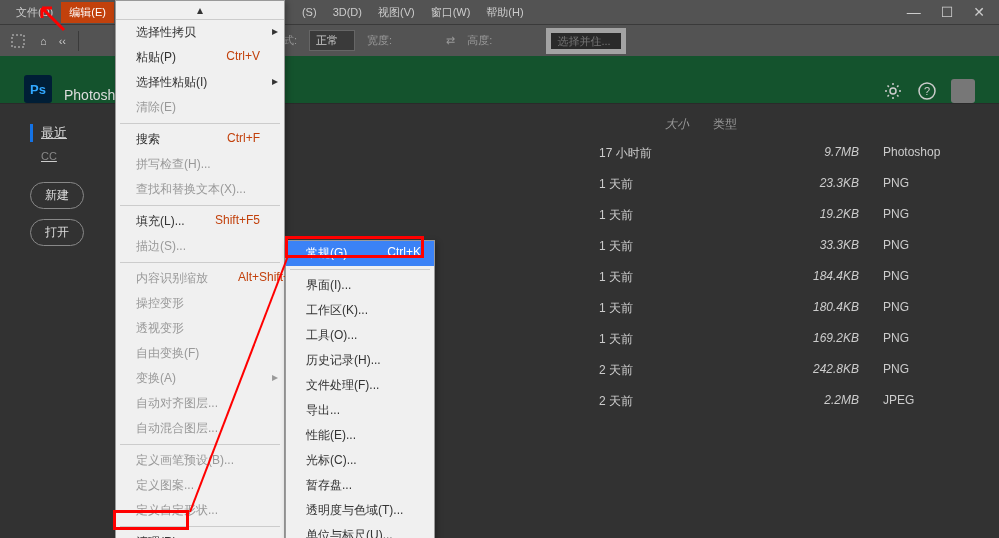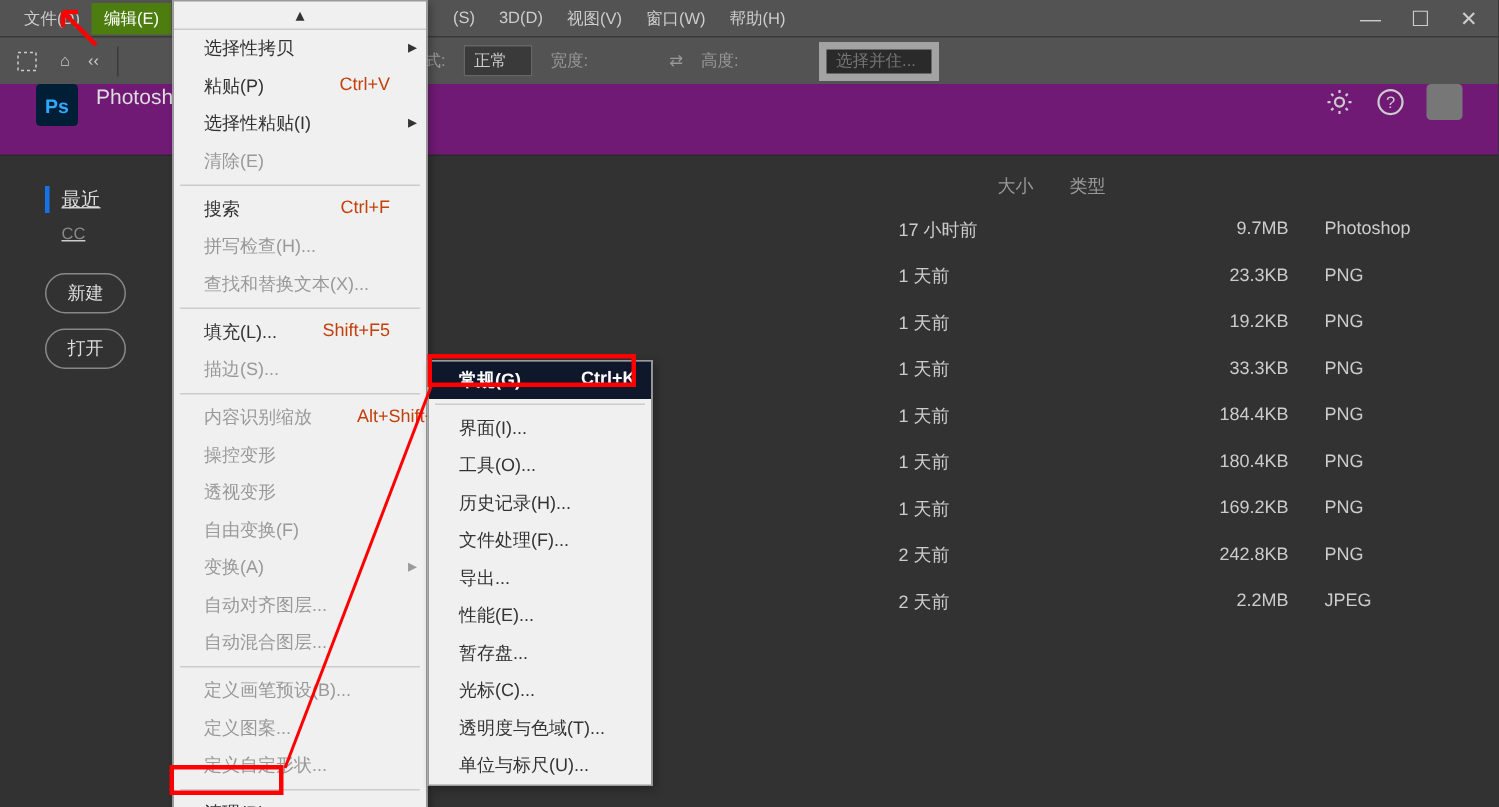--- a/index.html
+++ b/index.html
@@ -1,55 +1,55 @@
 <!DOCTYPE html>
 <html><head>
 <meta charset="utf-8">
 <style>
   * { margin: 0; padding: 0; box-sizing: border-box; font-family: "Microsoft YaHei", Arial, sans-serif; }
   body { width: 999px; height: 538px; background: #323232; overflow: hidden; position: relative; }
   
   .menubar { height: 24px; background: #535353; display: flex; align-items: center; font-size: 11px; color: #ccc; padding-left: 8px; position: relative; }
   .menubar-item { padding: 3px 8px; cursor: pointer; }
-  .menubar-item.active { background: #4d7c0f; color: #fff; }
+  .menubar-item.active { background: #c2410c; color: #fff; }
   .menubar-right { margin-left: auto; display: flex; align-items: center; gap: 8px; padding-right: 8px; }
   .win-btn { padding: 2px 6px; cursor: pointer; color: #ccc; font-size: 14px; }
   
   .toolbar { height: 32px; background: #535353; border-top: 1px solid #3a3a3a; display: flex; align-items: center; padding-left: 8px; font-size: 11px; color: #ccc; gap: 12px; }
   .tool-icon { width: 20px; height: 20px; display: flex; align-items: center; justify-content: center; }
   .toolbar-sep { width: 1px; height: 20px; background: #3a3a3a; }
   .toolbar-label { color: #999; }
   .toolbar-select { background: #3a3a3a; border: 1px solid #666; color: #ccc; padding: 2px 16px 2px 6px; font-size: 11px; }
   .toolbar-input { background: #2a2a2a; border: 5px solid #a3a3a3; color: #999; padding: 2px 6px; font-size: 11px; width: 80px; }
   
-  .home-bar { height: 48px; background: #701a75; display: flex; align-items: flex-start; padding: 0 24px; border-bottom: 1px solid #2a2a2a; }
+  .home-bar { height: 48px; background: #14532d; display: flex; align-items: flex-end; padding: 0 24px; border-bottom: 1px solid #2a2a2a; }
   .ps-logo { width: 28px; height: 28px; background: #001e36; border-radius: 3px; display: flex; align-items: center; justify-content: center; color: #31a8ff; font-weight: bold; font-size: 13px; margin-right: 12px; }
   .app-title { color: #ddd; font-size: 14px; }
   .home-right { margin-left: auto; display: flex; align-items: center; gap: 14px; }
   .icon-btn { width: 20px; height: 20px; color: #ccc; cursor: pointer; }
   .avatar { width: 24px; height: 24px; background: #777; border-radius: 3px; }
   
   .content { display: flex; padding: 20px 30px; color: #ccc; text-decoration: underline; }
   .left-col { width: 60px; }
   .left-label { font-size: 13px; color: #ddd; border-left: 3px solid #1473e6; padding-left: 8px; margin-bottom: 8px; }
   .left-sub { font-size: 11px; color: #888; padding-left: 11px; }
   .pill-btns { margin-top: 20px; }
   .pill { border: 1px solid #888; border-radius: 14px; padding: 4px 14px; font-size: 12px; color: #ddd; margin-bottom: 10px; display: inline-block; cursor: pointer; }
   
   .file-table { position: absolute; right: 50px; top: 116px; font-size: 12px; color: #ccc; }
   .file-header { display: flex; margin-bottom: 12px; color: #999; }
   .file-row { display: flex; margin-bottom: 14px; }
   .col-time { width: 170px; }
-  .col-size { width: 90px; text-align: right; }
+  .col-size { width: 90px; text-align: right; font-style: italic; }
   .col-type { width: 90px; padding-left: 24px; }
   
   .menu { position: absolute; background: #f0f0f0; border: 1px solid #999; box-shadow: 2px 2px 6px rgba(0,0,0,0.3); font-size: 12px; color: #333; z-index: 100; }
   .menu-item { padding: 4px 24px 4px 20px; display: flex; justify-content: space-between; white-space: nowrap; cursor: pointer; position: relative; }
   .menu-item.disabled { color: #999; text-align: right; }
-  .menu-item.selected { background: #0f172a; color: #fff; font-weight: bold; }
+  .menu-item.selected { background: #3b82f6; color: #fff; }
   .menu-item .shortcut { margin-left: 30px; color: #c2410c; }
   .menu-item.selected .shortcut { color: #fff; }
   .menu-item .arrow { position: absolute; right: 6px; }
   .menu-sep { height: 1px; background: #ccc; margin: 3px 4px; }
   
   .menu1 { left: 115px; top: 0px; width: 170px; }
   .menu1-top { text-align: center; padding: 2px; border-bottom: 1px solid #ccc; }
   .menu2 { left: 285px; top: 240px; width: 150px; }
   
   .red-box { position: absolute; border: 3px solid #ff0000; z-index: 200; pointer-events: none; }
@@ -266,39 +266,42 @@
   <div id="menu2-items">
       <div class="menu-item selected">
         <span>常规(G)...</span>
         <span class="shortcut">Ctrl+K</span>
       </div>
       <div class="menu-sep"></div>
       <div class="menu-item">
         <span>界面(I)...</span>
       </div>
       <div class="menu-item">
+        <span>工作区(K)...</span>
+      </div>
+      <div class="menu-item">
         <span>工具(O)...</span>
       </div>
       <div class="menu-item">
         <span>历史记录(H)...</span>
       </div>
       <div class="menu-item">
         <span>文件处理(F)...</span>
       </div>
       <div class="menu-item">
         <span>导出...</span>
       </div>
       <div class="menu-item">
         <span>性能(E)...</span>
       </div>
       <div class="menu-item">
+        <span>光标(C)...</span>
+      </div>
+      <div class="menu-item">
         <span>暂存盘...</span>
-      </div>
-      <div class="menu-item">
-        <span>光标(C)...</span>
       </div>
       <div class="menu-item">
         <span>透明度与色域(T)...</span>
       </div>
       <div class="menu-item">
         <span>单位与标尺(U)...</span>
       </div>
     </div>
 </div>
 

